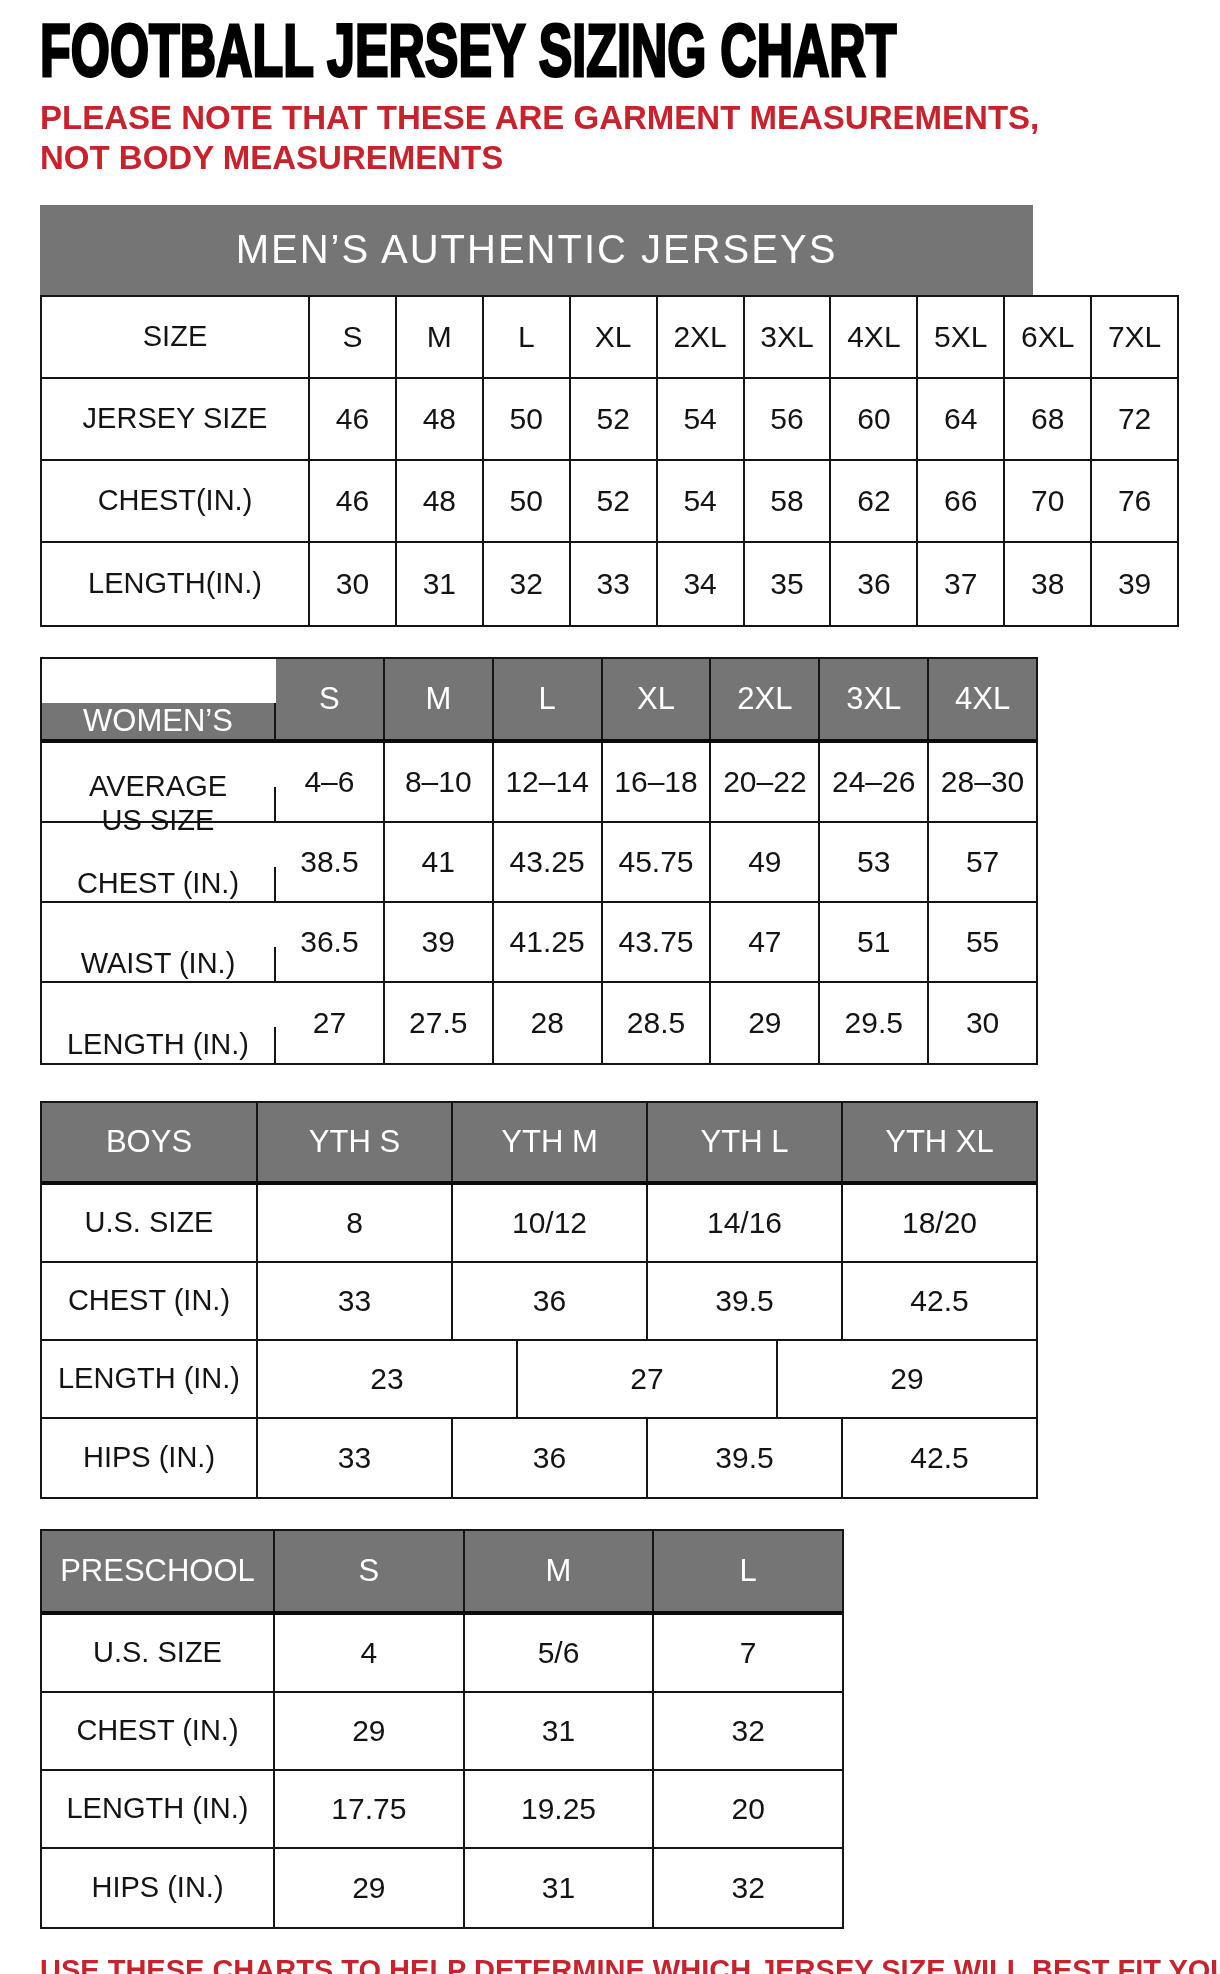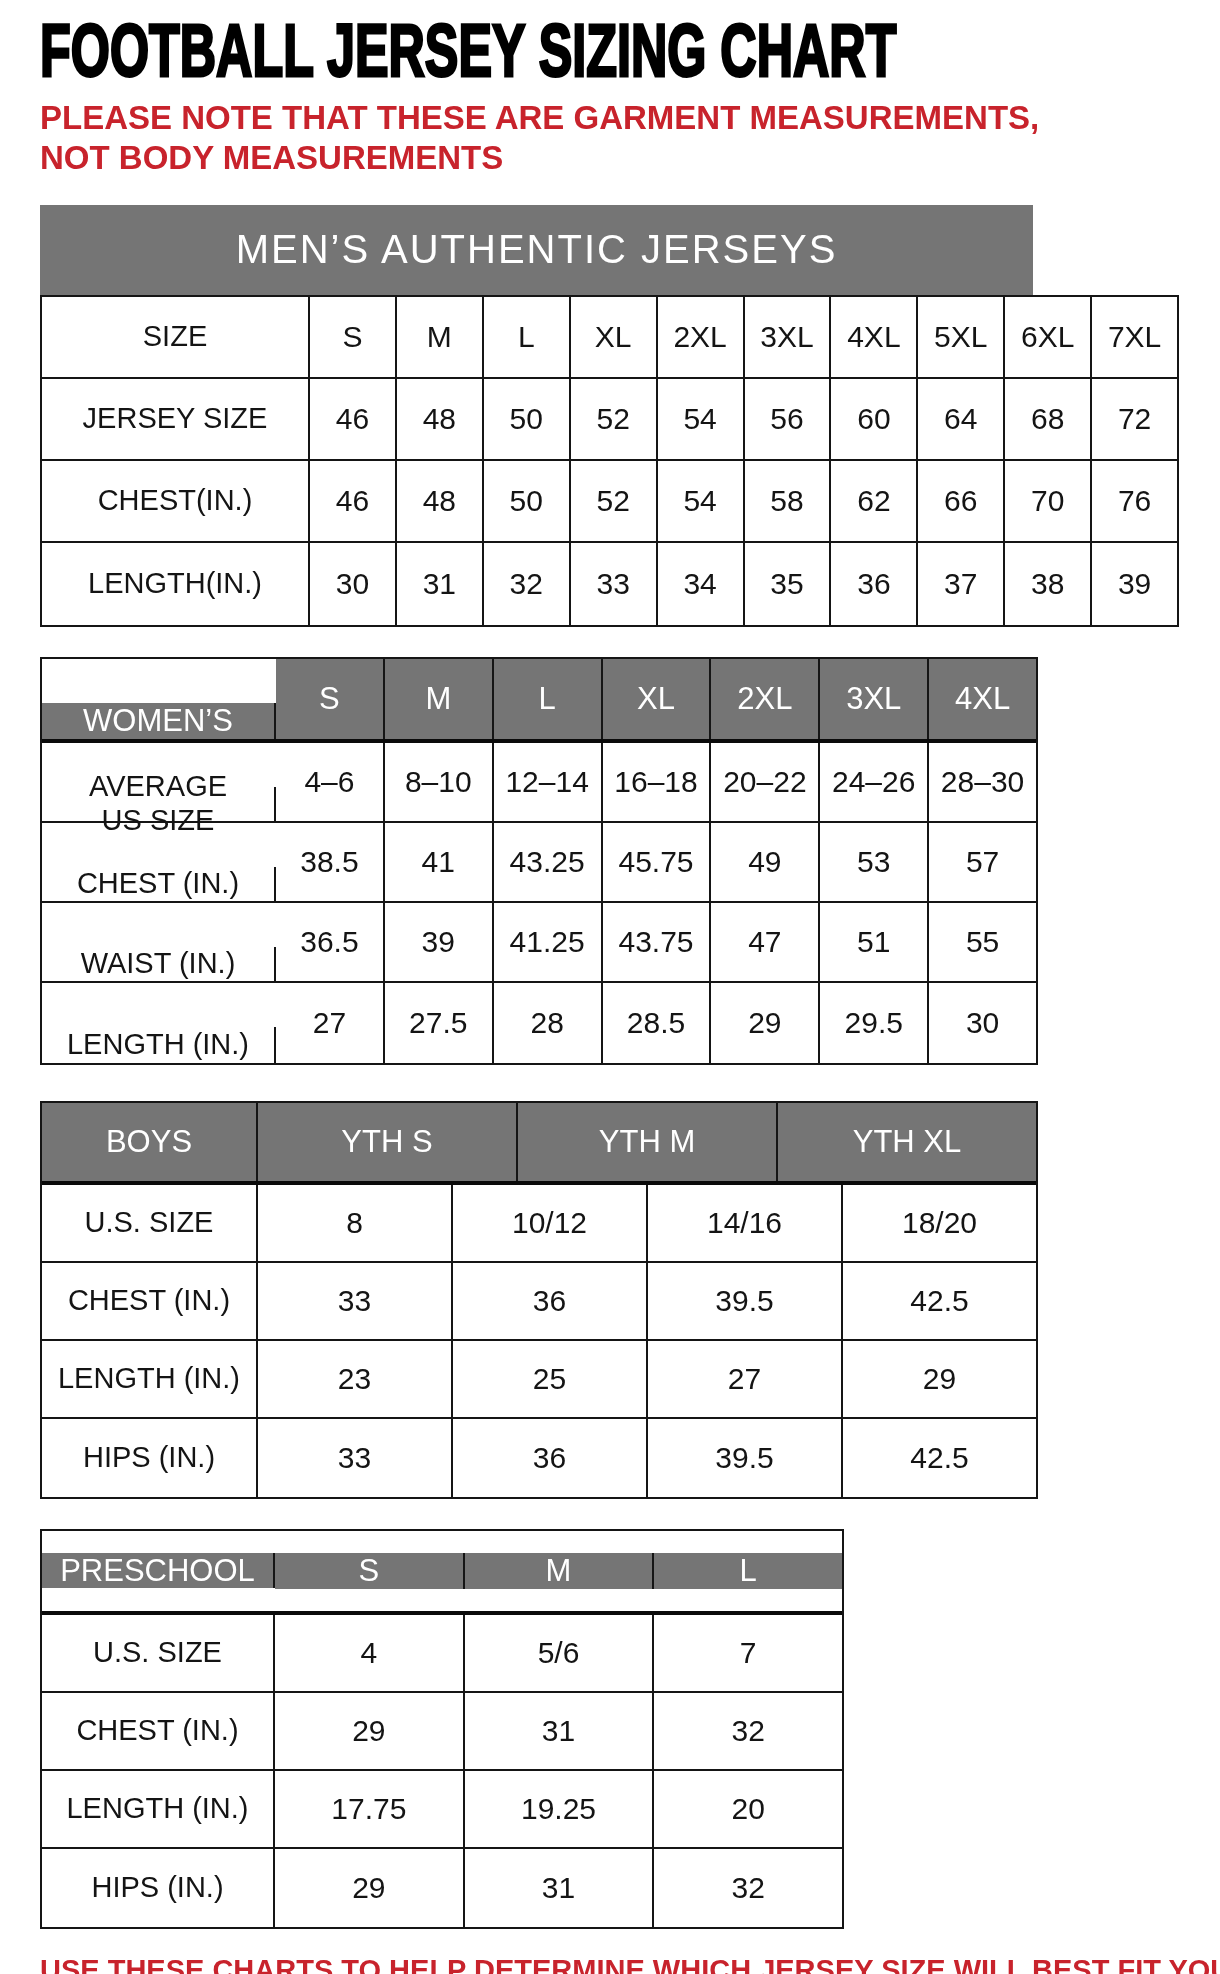--- a/index.html
+++ b/index.html
@@ -109,21 +109,21 @@
   .tbl-womens { width: 998px; }
   .tbl-womens .row { height: 80px; }
   .tbl-womens .cell.label { width: 234px; margin-top: 44px; }
 
   .tbl-boys { width: 998px; }
   .tbl-boys .row { height: 78px; }
   .tbl-boys .cell.label { width: 216px; }
 
   .tbl-preschool { width: 804px; }
   .tbl-preschool .row { height: 78px; }
-  .tbl-preschool .header-row { height: 80px; align-items: center; }
+  .tbl-preschool .header-row { height: 80px; }
   .tbl-preschool .cell.label { width: 233px; }
 
   .table-section { margin-top: 26px; }
   .section-womens { margin-top: 30px; }
   .section-boys { margin-top: 36px; }
   .section-preschool { margin-top: 30px; }
 </style>
 </head>
 <body>
 
@@ -246,40 +246,40 @@
         </div>
       </div>
   </section>
 
   <section class="table-section section-boys">
     <div class="tbl tbl-boys">
         <div class="row header-row">
           <div class="cell label">BOYS</div>
           <div class="cell">YTH S</div>
           <div class="cell">YTH M</div>
+          <div class="cell">YTH L</div>
           <div class="cell">YTH XL</div>
         </div>
         <div class="row data-row">
           <div class="cell label">U.S. SIZE</div>
           <div class="cell">8</div>
           <div class="cell">10/12</div>
           <div class="cell">14/16</div>
           <div class="cell">18/20</div>
         </div>
         <div class="row data-row">
           <div class="cell label">CHEST (IN.)</div>
           <div class="cell">33</div>
           <div class="cell">36</div>
           <div class="cell">39.5</div>
           <div class="cell">42.5</div>
         </div>
         <div class="row data-row">
           <div class="cell label">LENGTH (IN.)</div>
           <div class="cell">23</div>
-          <div class="cell">25</div>
           <div class="cell">27</div>
           <div class="cell">29</div>
         </div>
         <div class="row data-row">
           <div class="cell label">HIPS (IN.)</div>
           <div class="cell">33</div>
           <div class="cell">36</div>
           <div class="cell">39.5</div>
           <div class="cell">42.5</div>
         </div>

